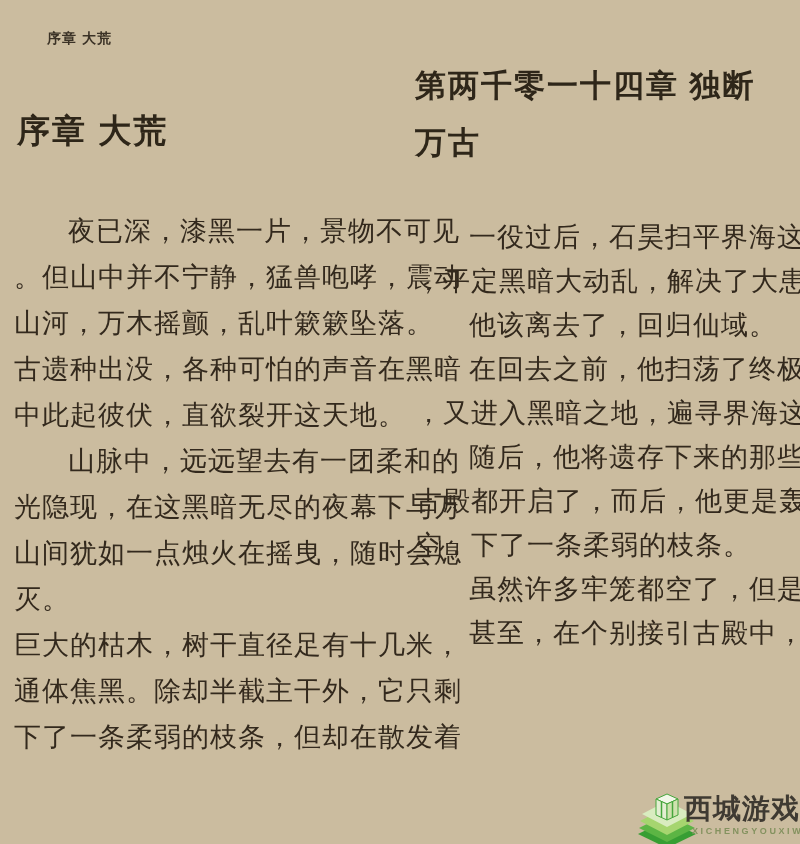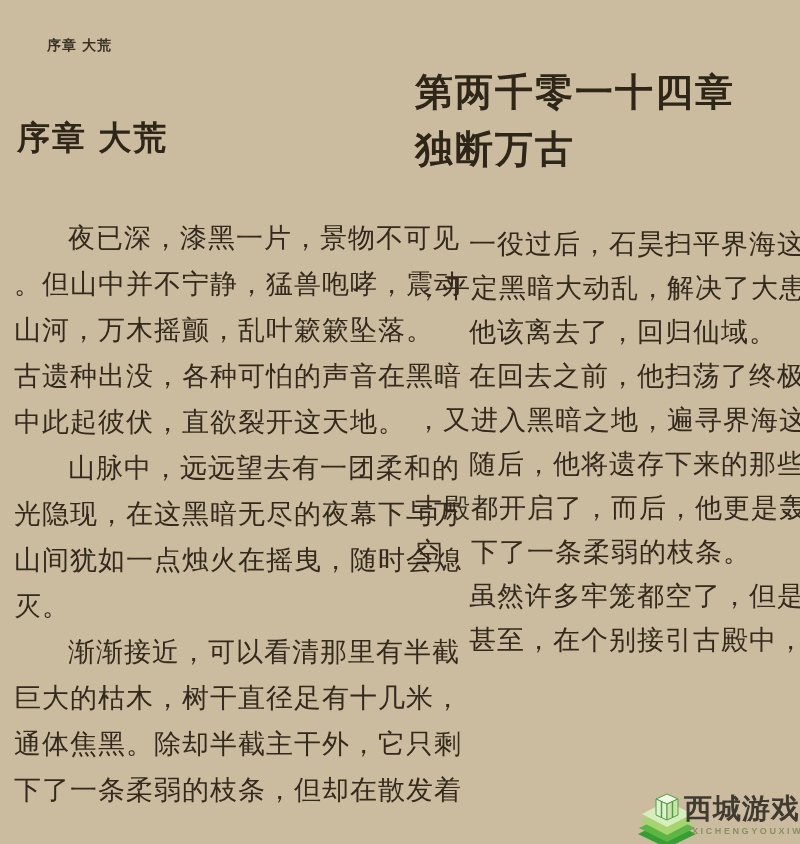--- a/index.html
+++ b/index.html
@@ -4,21 +4,21 @@
 <style>
   * { margin:0; padding:0; box-sizing:border-box; }
   html,body { width:800px; height:844px; }
   body {
     position:relative;
     background:#cbbc9f;
     color:#33291d;
     font-family:"Liberation Sans", sans-serif;
     overflow:hidden;
   }
-  .page { position:absolute; top:7px; }
+  .page { position:absolute; top:0; }
   .page-left  { left:14px;  width:382px; }
   .page-right { left:415px; width:372px; }
 
   .page-header {
     font-size:14px;
     font-weight:600;
     letter-spacing:1px;
     color:#3b3226;
     white-space:nowrap;
     margin-top:30px;
@@ -32,21 +32,21 @@
     letter-spacing:2px;
     white-space:nowrap;
   }
   .page-left .chapter-title {
     font-size:33px;
     margin-top:62px;
     line-height:42px;
     padding-left:3px;
   }
   .page-right .chapter-title {
-    font-size:38px;
+    font-size:31px;
     margin-top:57px;
     line-height:57px;
     white-space:normal;
   }
 
   .body-text { letter-spacing:1px; }
   .page-left  .body-text { margin-top:56px; font-size:27px; }
   .page-right .body-text { margin-top:44px; font-size:27px; }
 
   .line { white-space:nowrap; }
@@ -91,21 +91,20 @@
   <div class="body-text">
       <div class="line first">夜已深，漆黑一片，景物不可见</div>
       <div class="line">。但山中并不宁静，猛兽咆哮，震动</div>
       <div class="line">山河，万木摇颤，乱叶簌簌坠落。</div>
       <div class="line">古遗种出没，各种可怕的声音在黑暗</div>
       <div class="line">中此起彼伏，直欲裂开这天地。</div>
       <div class="line first">山脉中，远远望去有一团柔和的</div>
       <div class="line">光隐现，在这黑暗无尽的夜幕下与万</div>
       <div class="line">山间犹如一点烛火在摇曳，随时会熄</div>
       <div class="line">灭。</div>
-      <div class="line first">渐渐接近，可以看清那里有半截</div>
       <div class="line">巨大的枯木，树干直径足有十几米，</div>
       <div class="line">通体焦黑。除却半截主干外，它只剩</div>
       <div class="line">下了一条柔弱的枝条，但却在散发着</div>
     </div>
 </div>
 
 <div class="page page-right">
   <h1 class="chapter-title">
     <div>第两千零一十四章 独断万古</div>
   </h1>

